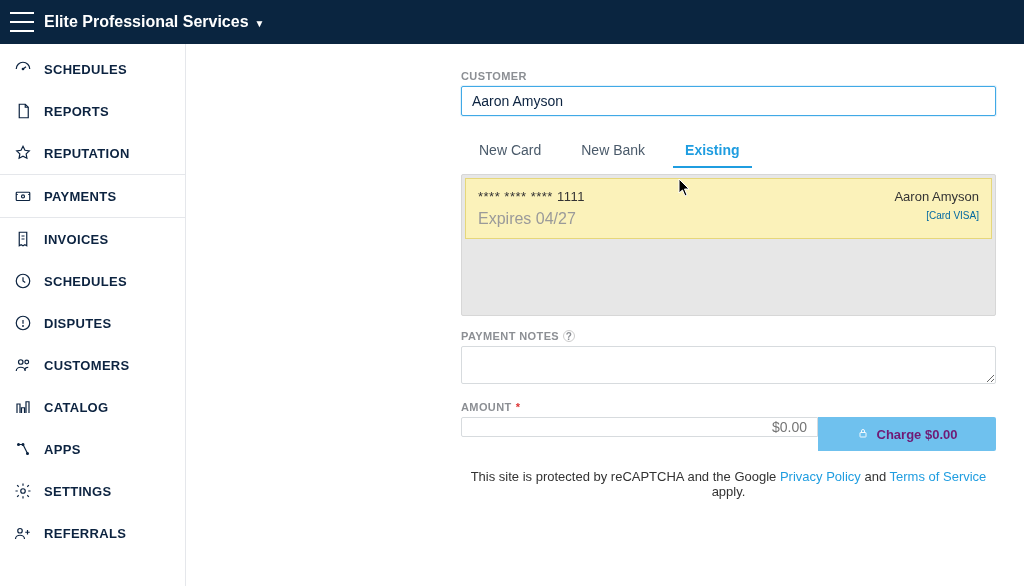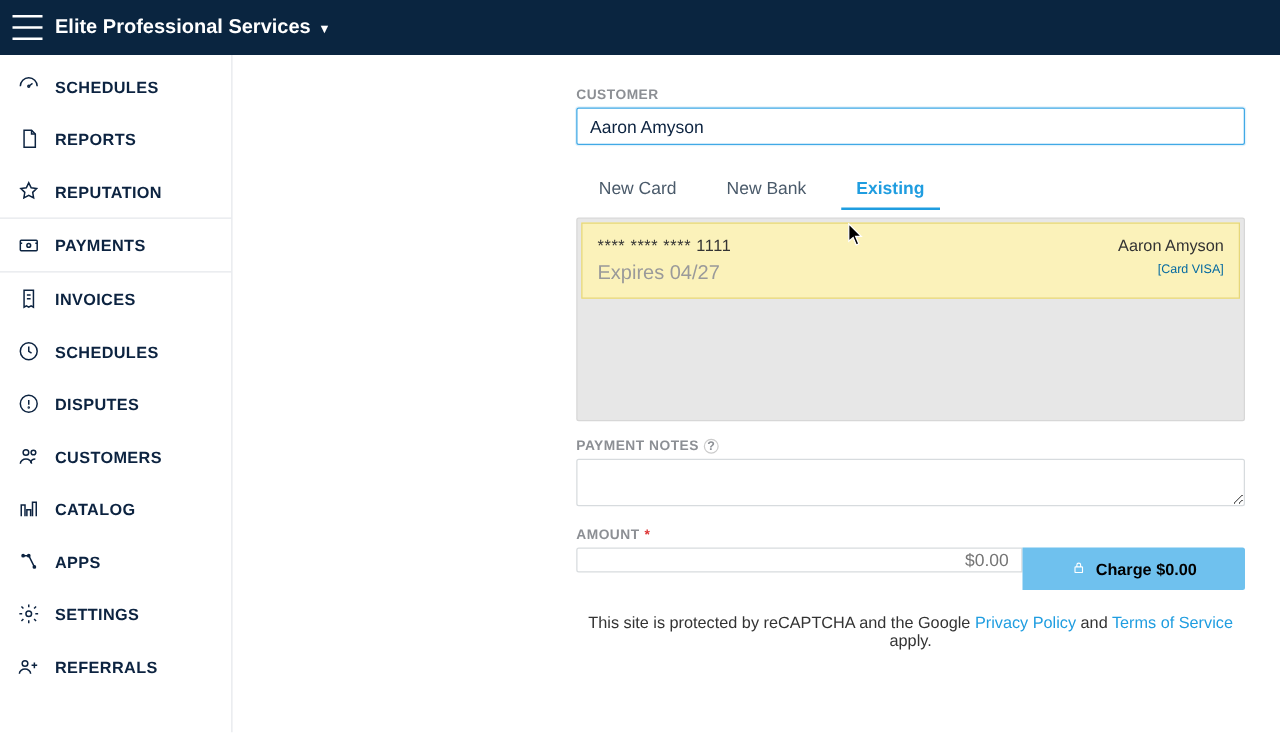--- a/index.html
+++ b/index.html
@@ -138,21 +138,21 @@
       position: absolute;
       left: -6px; right: -6px; bottom: 0;
       height: 2px;
       background: #1f9de0;
     }
     .panel {
       margin-top: 6px;
       background: #e7e7e7;
       border: 1px solid #d7d7d7;
       border-radius: 2px;
-      height: 163px;
+      height: 142px;
       padding: 3px;
       overflow: hidden;
     }
     .card-row {
       background: #fbf2ba;
       border: 1px solid #e6d77a;
       padding: 10px 12px 10px 12px;
       cursor: pointer;
       display: flex;
       flex-direction: column;
@@ -188,21 +188,21 @@
       padding: 0 10px;
       text-align: right;
       color: #b7bbbf;
       font-size: 14px;
       outline: none;
     }
     .charge-btn {
       width: 178px;
       height: 34px;
       background: #6fc1ee;
-      color: #000000;
+      color: #701a75;
       border: none;
       border-radius: 0 2px 2px 0;
       font-size: 13px;
       font-weight: 600;
       display: flex;
       align-items: center;
       justify-content: center;
       gap: 8px;
       cursor: pointer;
     }

